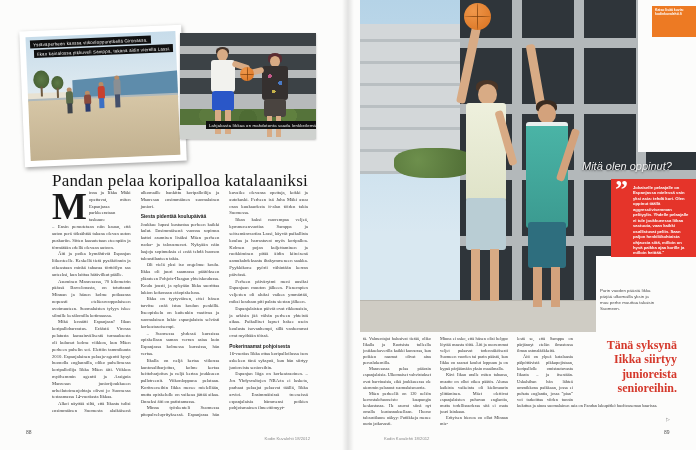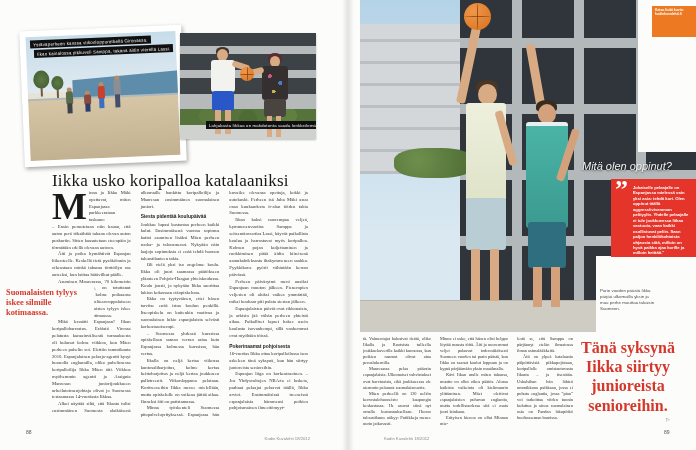--- a/index.html
+++ b/index.html
@@ -80,21 +80,21 @@
   .main-caption{position:absolute;left:240px;top:288px;width:58px;font-family:"Liberation Sans",sans-serif;
          font-size:4.4px;line-height:1.35;color:#4a4a4a;}
   .rcols{position:absolute;left:15px;top:336px;width:322px;height:96px;display:flex;gap:9px;
          font-size:4.4px;line-height:1.38;text-align:justify;color:#333;}
   .rcol-a{width:68px;overflow:hidden;}
   .rcol-b{width:68px;overflow:hidden;}
   .rcol-c{width:160px;overflow:hidden;}
   .rcols p{margin:0;text-indent:6px;}
   .rcols p.noindent{text-indent:0;}
   .pullquote-right{float:right;width:98px;margin:2px 0 3px 6px;color:#d5382b;font-family:"Liberation Serif",serif;
-         font-size:16px;line-height:1.2;font-weight:bold;text-align:center;text-indent:0;}
+         font-size:12px;line-height:1.2;font-weight:bold;text-align:right;text-indent:0;}
 
   
   .pageno{position:absolute;font-family:"Liberation Sans",sans-serif;font-size:5px;color:#555;}
   .folio{position:absolute;font-family:"Liberation Sans",sans-serif;font-size:4.2px;color:#8a8a8a;}
   .cont-mark{position:absolute;font-size:5px;color:#777;}
 </style>
 </head>
 <body>
 
 <div class="spread">
@@ -157,21 +157,21 @@
       <span class="pleg" style="left:11px;top:63px;width:5px;height:21px;"></span>
       <span class="pleg" style="left:20px;top:63px;width:5px;height:21px;"></span>
     </div>
     <div class="ball" style="left:60px;top:34px;width:14px;height:14px;">
         <i></i>
         <b></b>
       </div>
     <div class="capbar" style="left:26px;top:88px;font-size:4.2px;">Lahjakasta Iikkaa on mahdotonta saada lenkkeilemään.</div>
   </div>
 
-  <h1 class="headline">Iikka usko koripalloa katalaaniksi</h1>
+  <h1 class="headline">Pandan pelaa koripalloa katalaaniksi</h1>
 
   <div class="cols">
     <p class="noindent"><span class="dropcap">M</span><span>inna ja Iikka Mäki opettavat, miten Espanjassa parkkeerataan taskuun:</span></p>
     <p class="noindent">– Ensin peruutetaan niin kauan, että auton perä töksähtää takana olevan auton puskuriin. Sitten kaasutetaan eteenpäin ja törmätään edellä olevaan autoon.</p>
     <p>Äiti ja poika hymähtivät Espanjan liikenteelle. Keskellä tietä pysäköinnin ja oikeastaan minkä tahansa törttöilyn saa anteeksi, kun laittaa hätävilkut päälle.</p>
     <p>Asuminen Manresassa, 70 kilometrin päässä Barcelonasta, on totuttanut Minnan ja hänen kolme poikaansa nopeasti eteläeurooppalaiseen avoimuuteen. Suomalaisten tylyys iskee silmille kesälomilla kotimaassa.</p>
     <p>Mikä lennätti Espanjaan? Iikan koripalloharrastus. Eräästä Virossa pelatusta kansainvälisestä turnauksesta oli kulunut kolme viikkoa, kun Mäen perheen puhelin soi. Elettiin tammikuuta 2010. Espanjalainen pelaaja-agentti kysyi huonolla englannilla, oliko puhelimessa koripalloilija Iikka Mäen äiti. Viikkoa myöhemmin agentti ja Assignia Manresan juniorijoukkueen urheilutoimenjohtaja olivat jo Suomessa testaamassa 14-vuotiasta Iikkaa.</p>
     <p>Alkoi näyttää siltä, että Iikasta tulisi ensimmäinen Suomesta alaikäisenä ulkomaille hankittu koripalloilija ja Manresan ensimmäinen suomalainen juniori.</p>
     <h3>Siesta pidentää koulupäivää</h3>
     <p class="noindent">Joukkue lupasi kustantaa perheen kaikki kulut. Ensimmäisenä vuonna sopimus kattoi asumisen lisäksi Mäen perheen ruoka- ja talousmenot. Nykyään näin laajoja sopimuksia ei enää tehdä huonon taloustilanteen takia.</p>
@@ -179,21 +179,20 @@
     <p>Iikka on tyytyväinen, ettei hänen tarvitse enää istua koulun penkillä. Itseopiskelu on kuitenkin vaativaa ja suomalainen lukio espanjalaista selvästi korkeatasoisempi.</p>
     <p>– Suomessa yhdessä kurssissa opiskellaan saman verran asiaa kuin Espanjassa kolmessa kurssissa, hän vertaa.</p>
     <p>Iikalla on neljä kertaa viikossa kuntosaliharjoitus, kolme kertaa heittoharjoitus ja neljä kertaa joukkueen pallotreenit. Viikonloppuna pelataan. Koritreeneihin Iikka menee mielellään, mutta opiskelulle on vaikeaa jättää aikaa. Onneksi äiti on patistamassa.</p>
     <p>Minna työskenteli Suomessa pitopalveluyrityksessä. Espanjassa hän kuvailee olevansa opettaja, kokki ja autokuski. Perheen isä Juha Mäki asuu osan kuukaudesta it-alan töiden takia Suomessa.</p>
     <p>Iikan kaksi nuorempaa veljeä, kymmenenvuotias Samppa ja seitsemänvuotias Lassi, käyvät paikallista koulua ja harrastavat myös koripalloa. Kolmen pojan kuljettaminen ja ruokkiminen pitää äidin kiireisenä aamukahdeksasta iltakymmeneen saakka. Pyykkikone pyörii vähintään kerran päivässä.</p>
     <p>Perheen päivärytmi meni uusiksi Espanjaan muuton jälkeen. Pienempien veljesten oli aluksi vaikea ymmärtää, miksi kouluun piti palata siestan jälkeen.</p>
     <p>Espanjalaisten päivät ovat rikkonaisia, ja arkisin jää vähän perheen yhteistä aikaa. Paikalliset lapset hakee usein koulusta isovanhempi, sillä vanhemmat ovat myöhään töissä.</p>
     <h3>Pokerinaamat pohjoisesta</h3>
     <p class="noindent">16-vuotias Iikka ottaa koripalloilussa ison askeleen tänä syksynä, kun hän siirtyy junioreista senioreihin.</p>
     <p>Espanjan liiga on korkeatasoinen. – Jos Yhdysvaltojen NBA:ta ei lasketa, parhaat pelaajat pelaavat täällä, Iikka arvioi. Ensimmäisissä treeneissä espanjalaisia hämmensi poikien pohjoismainen ilmeettömyyt-</p>
-    <div class="pullquote-left">Suomalaisten tylyys iskee silmille kotimaassa.</div>
   </div>
 
   <div class="pageno" style="left:26px;top:429px;">88</div>
   <div class="folio" style="left:250px;top:436px;width:60px;text-align:right;">Kodin Kuvalehti 18/2012</div>
 
   <div class="gutter"></div>
 
   <div class="rpage">
 
     <div class="photo-main">

